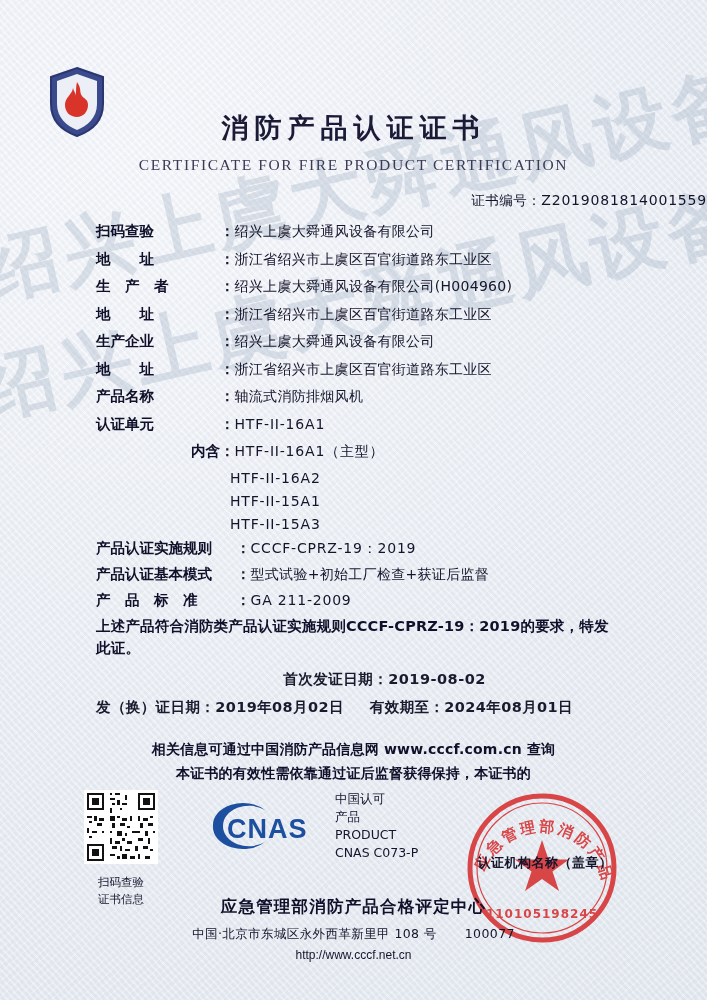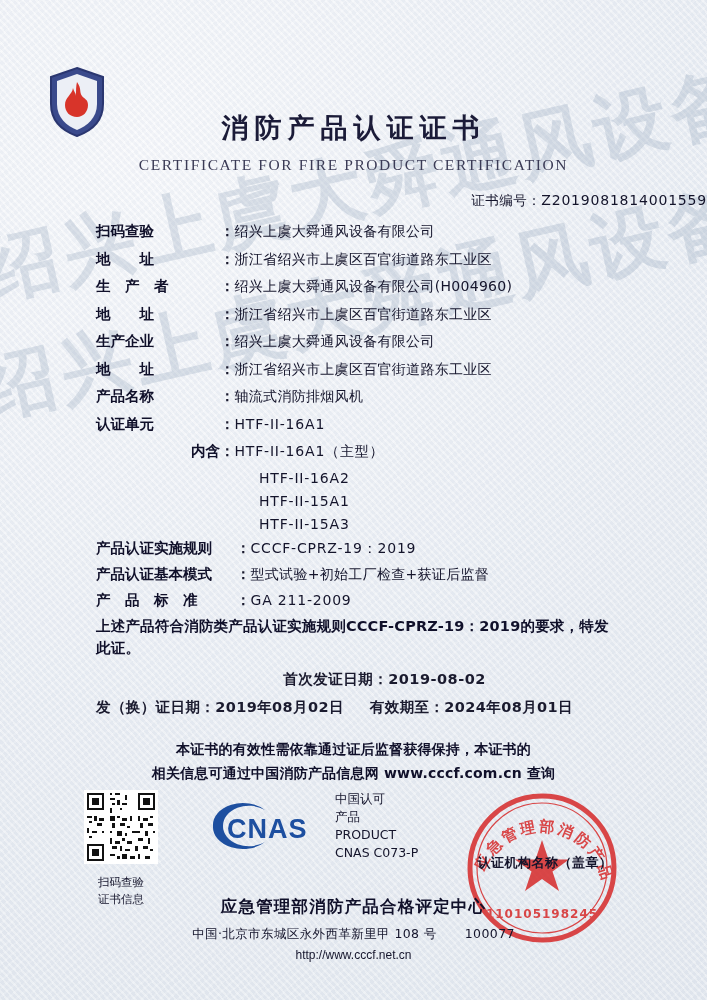--- a/index.html
+++ b/index.html
@@ -72,21 +72,21 @@
     letter-spacing:0px;
     text-align:justify;
   }
   .colon{flex:0 0 10px;font-weight:bold;font-size:14.5px;}
   .val{
     font-size:14px;color:#14142b;
     font-family:"DejaVu Sans", sans-serif;
     letter-spacing:.3px;
   }
   .val.mono{font-family:"DejaVu Sans", sans-serif;letter-spacing:.8px;}
-  .sub-row{display:flex;margin-bottom:7px;gap:29px;}
+  .sub-row{display:flex;margin-bottom:7px;}
   .sub-indent{width:134px;flex:0 0 134px;}
   .rule-rows .row{margin-bottom:7px;}
 
   .statement{
     padding:0 64px 0 96px;margin-top:4px;
   }
   .statement p{
     margin:0 0 3px 0;font-size:14.5px;font-weight:bold;color:#10102a;
     font-family:"DejaVu Sans", sans-serif;letter-spacing:.2px;
   }
@@ -278,22 +278,22 @@
       <div class="date-issue">
         <span>发（换）证日期：</span>
         <span>2019年08月02日</span>
         <span class="gap"></span>
         <span>有效期至：</span>
         <span>2024年08月01日</span>
       </div>
     </div>
 
     <div class="notice">
+      <div>相关信息可通过中国消防产品信息网 www.cccf.com.cn 查询</div>
       <div>本证书的有效性需依靠通过证后监督获得保持，本证书的</div>
-      <div>相关信息可通过中国消防产品信息网 www.cccf.com.cn 查询</div>
     </div>
 
     <div class="bottom">
 
       <div class="qr">
         <svg class="qr-img" viewBox="0 0 29 29" shape-rendering="crispEdges">
           <rect width="29" height="29" fill="#ffffff"></rect>
           <g fill="#111">
             <rect x="1" y="1" width="7" height="7"></rect>
               <rect x="2" y="2" width="5" height="5" fill="#fff"></rect>

